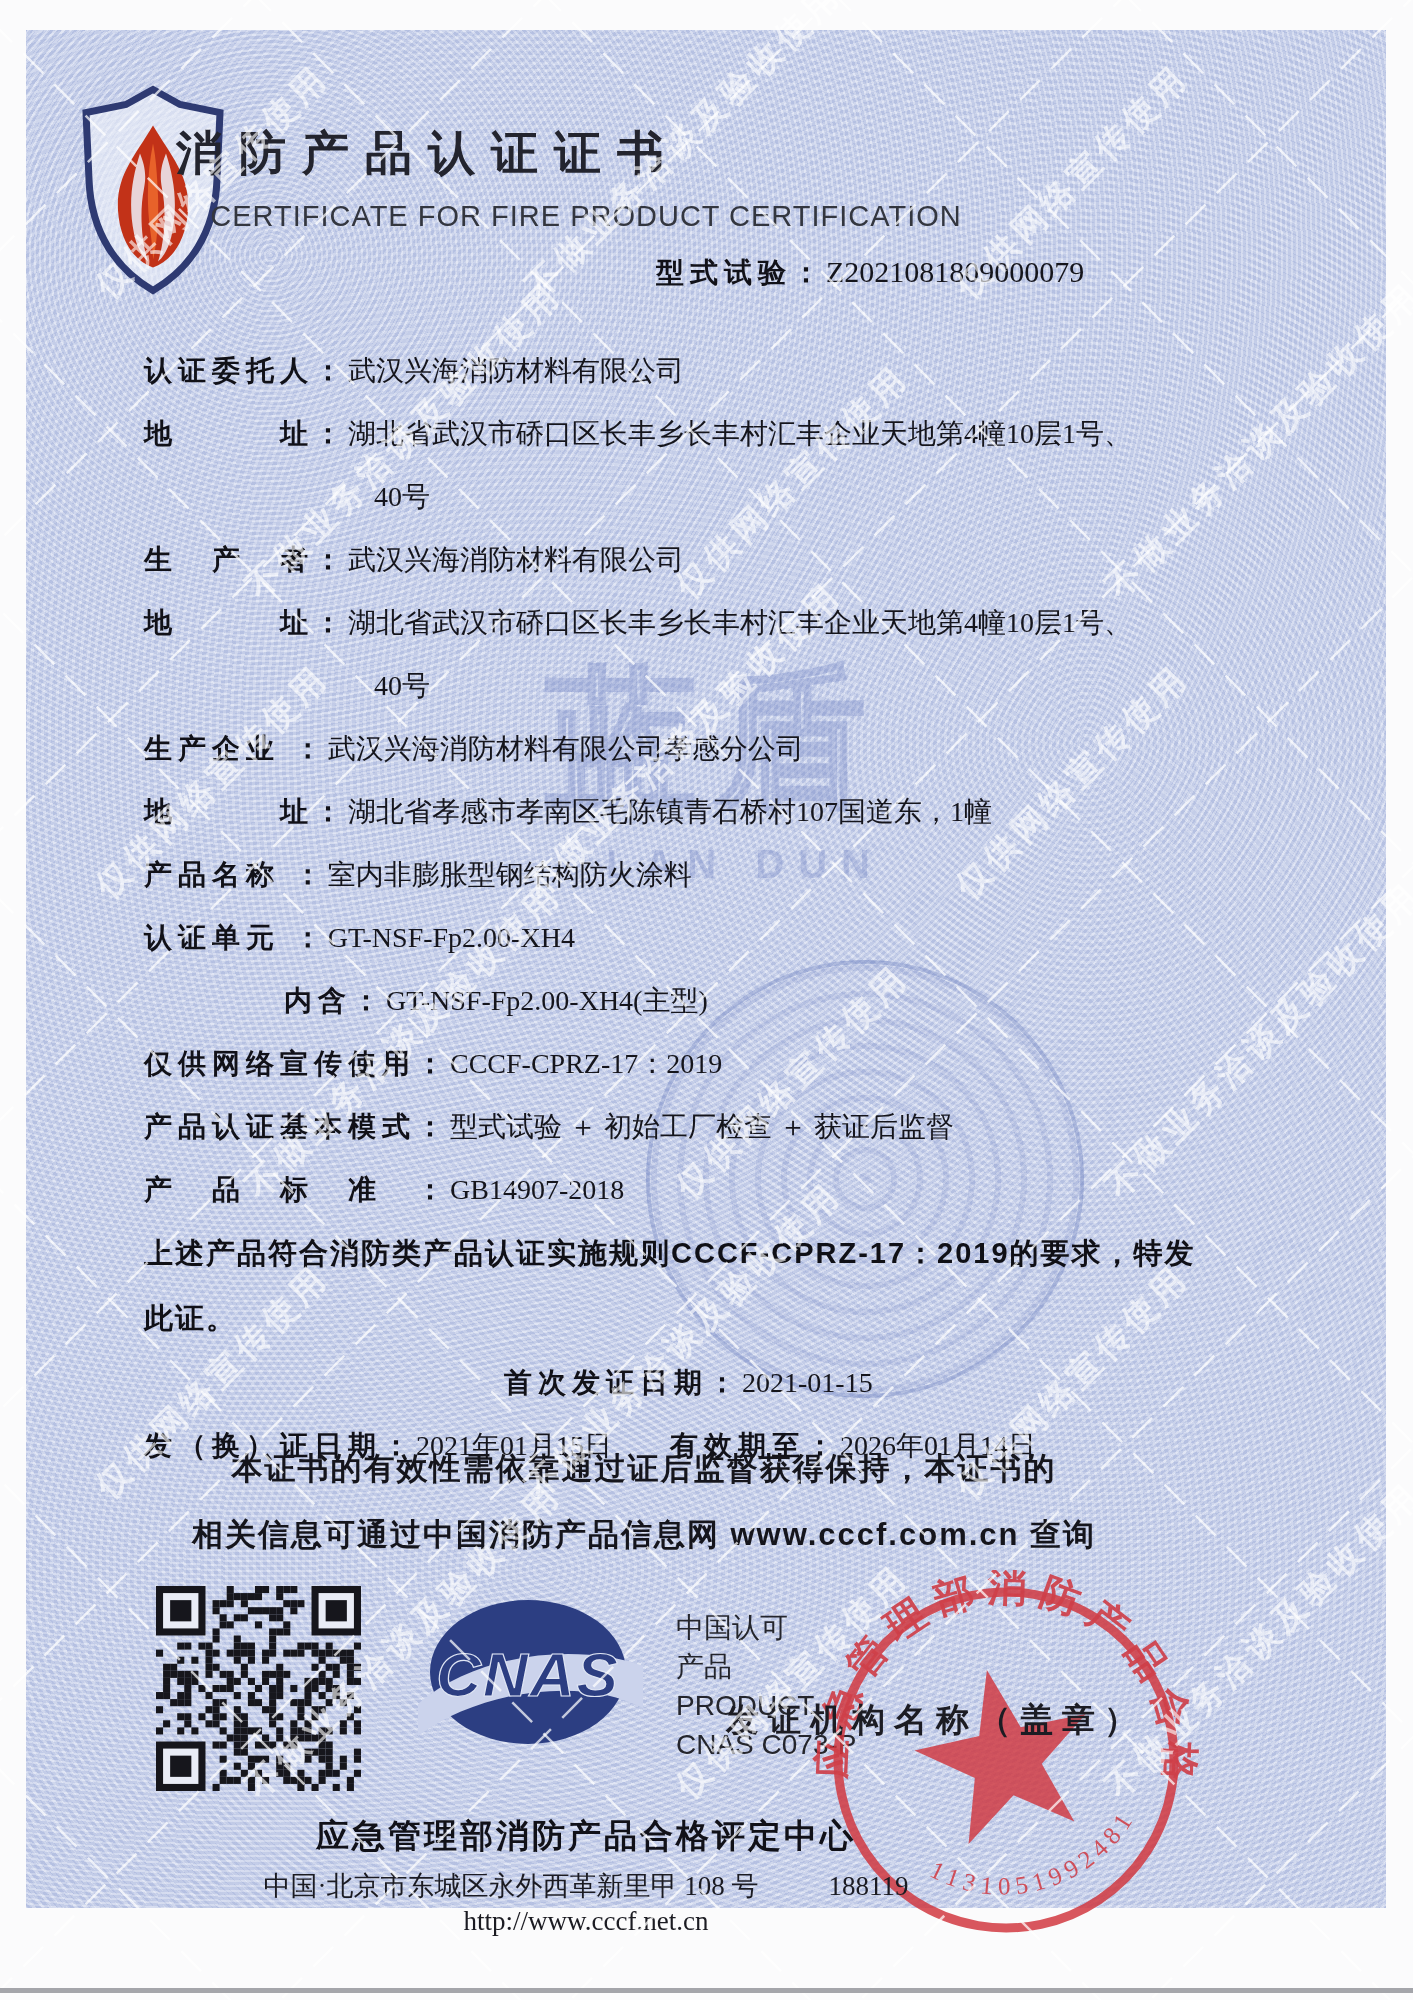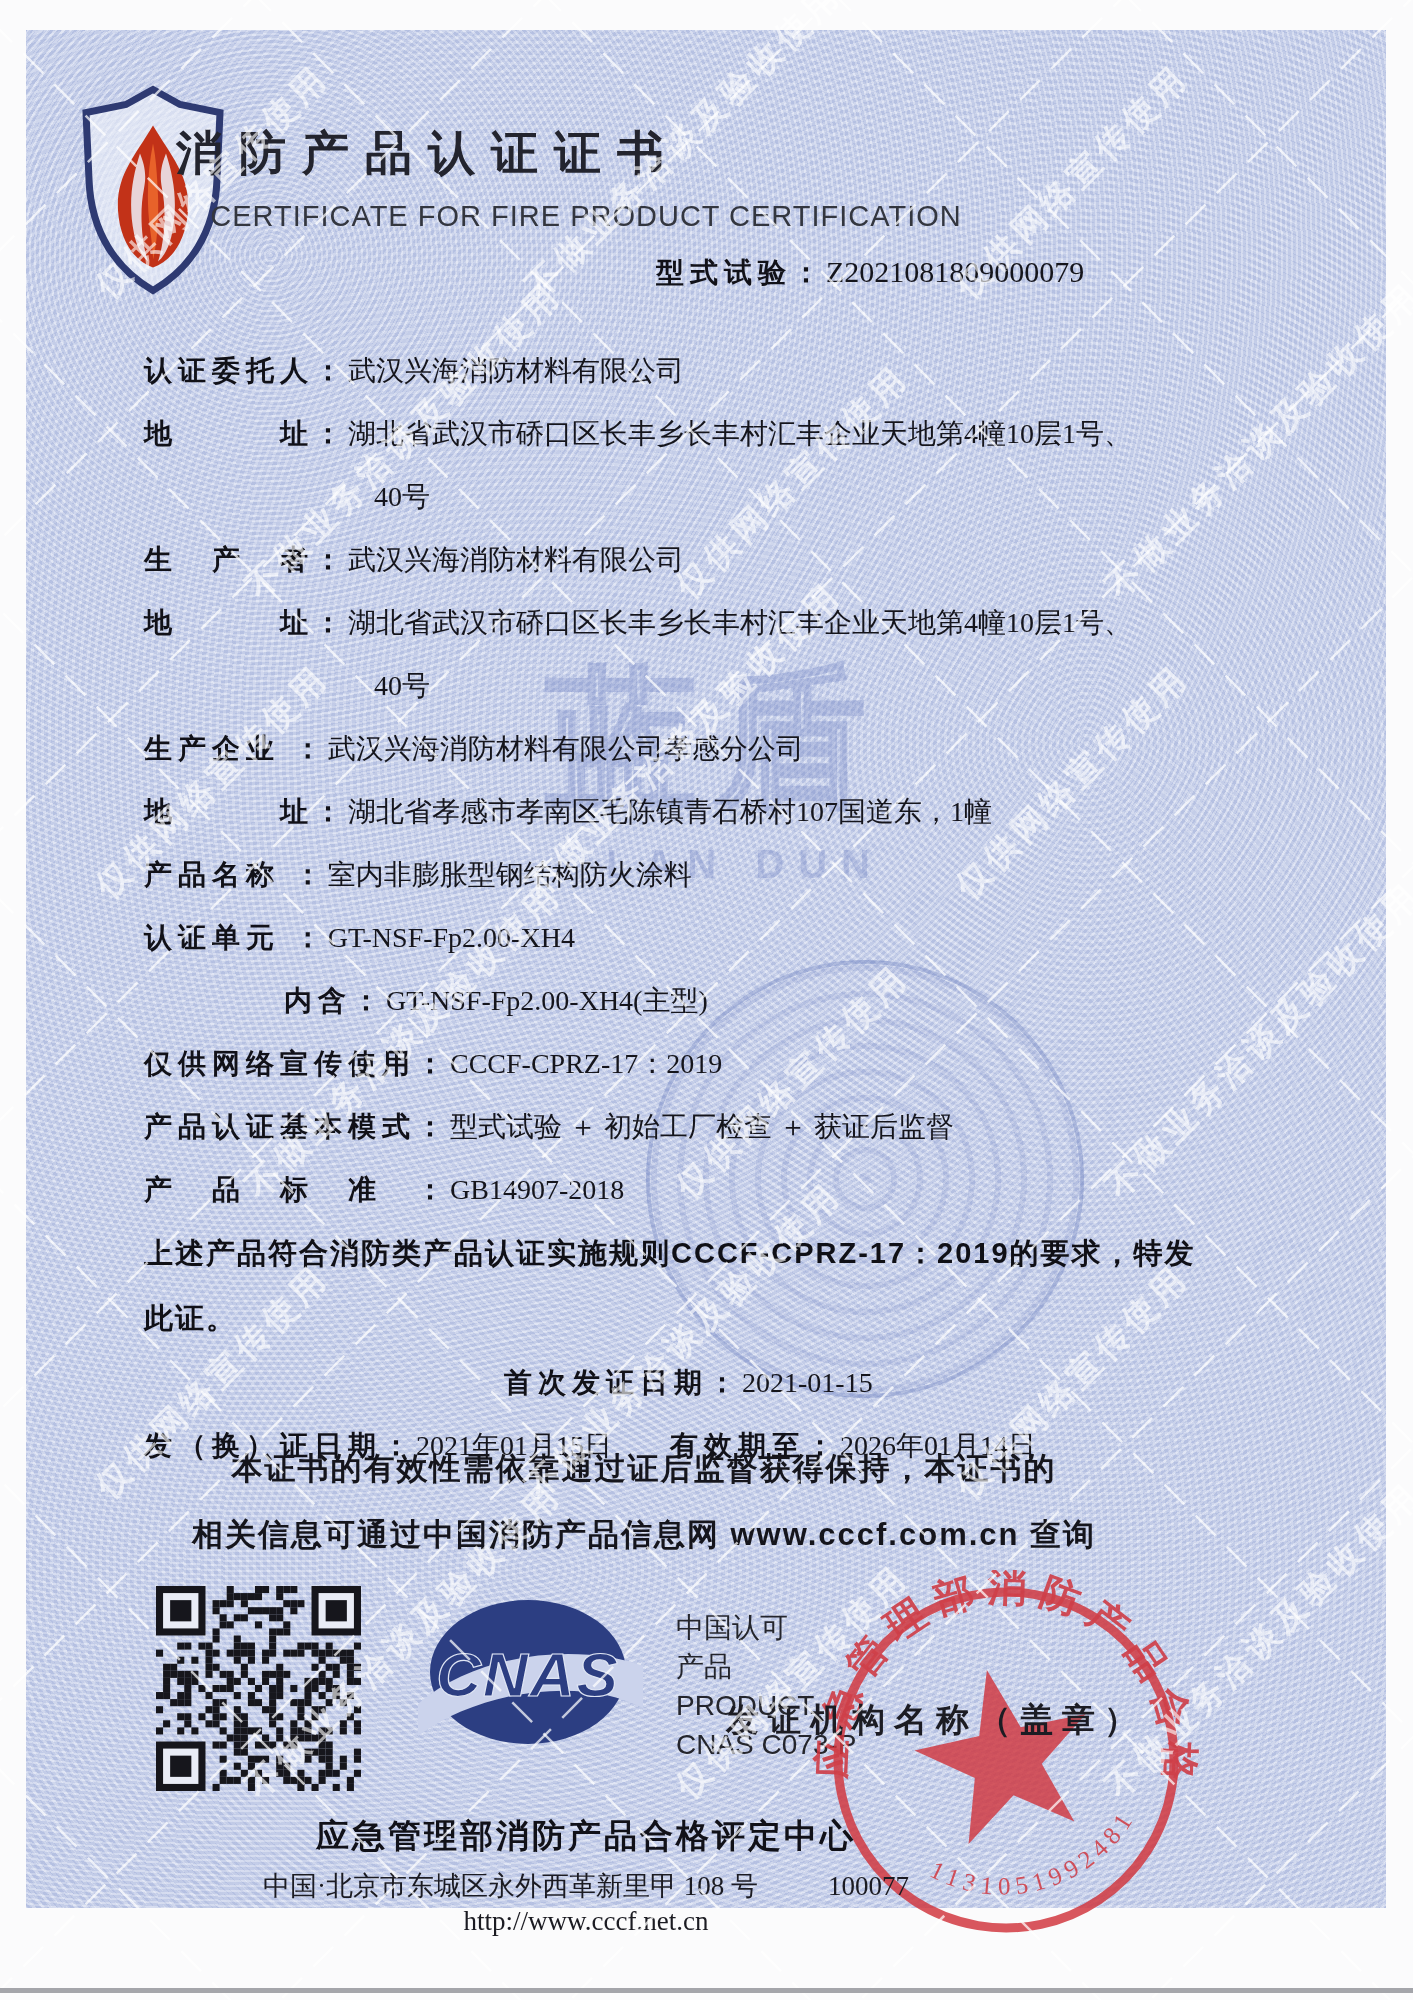--- a/index.html
+++ b/index.html
@@ -482,21 +482,21 @@
         </text>
         <text font-family="Liberation Serif, serif" font-size="25" fill="#d0343c" letter-spacing="6" opacity="0.9">
           <textPath href="#sealNumPath" startOffset="26">1131051992481</textPath>
         </text>
       </g>
     </svg>
     <div class="seal-label">发证机构名称（盖章）</div>
 
     <div class="org-name">应急管理部消防产品合格评定中心</div>
     <div class="org-addr">
-      <span>中国·北京市东城区永外西革新里甲 108 号</span><span class="post">100077</span>
+      <span>中国·北京市东城区永外西革新里甲 108 号</span><span class="post">188119</span>
     </div>
     <div class="org-url">http://www.cccf.net.cn</div>
   </div>
 
   <svg id="wm-overlay" width="1413" height="2000">
       <line x1="-2100" y1="2060" x2="0" y2="-40" stroke="rgba(255,255,255,0.72)" stroke-width="2.5" stroke-dasharray="28 16"></line>
       <line x1="-2100" y1="-40" x2="0" y2="2060" stroke="rgba(255,255,255,0.72)" stroke-width="2.5" stroke-dasharray="28 16"></line>
       <line x1="-1810" y1="2060" x2="290" y2="-40" stroke="rgba(255,255,255,0.72)" stroke-width="2.5" stroke-dasharray="28 16"></line>
       <line x1="-1810" y1="-40" x2="290" y2="2060" stroke="rgba(255,255,255,0.72)" stroke-width="2.5" stroke-dasharray="28 16"></line>
       <line x1="-1520" y1="2060" x2="580" y2="-40" stroke="rgba(255,255,255,0.72)" stroke-width="2.5" stroke-dasharray="28 16"></line>

